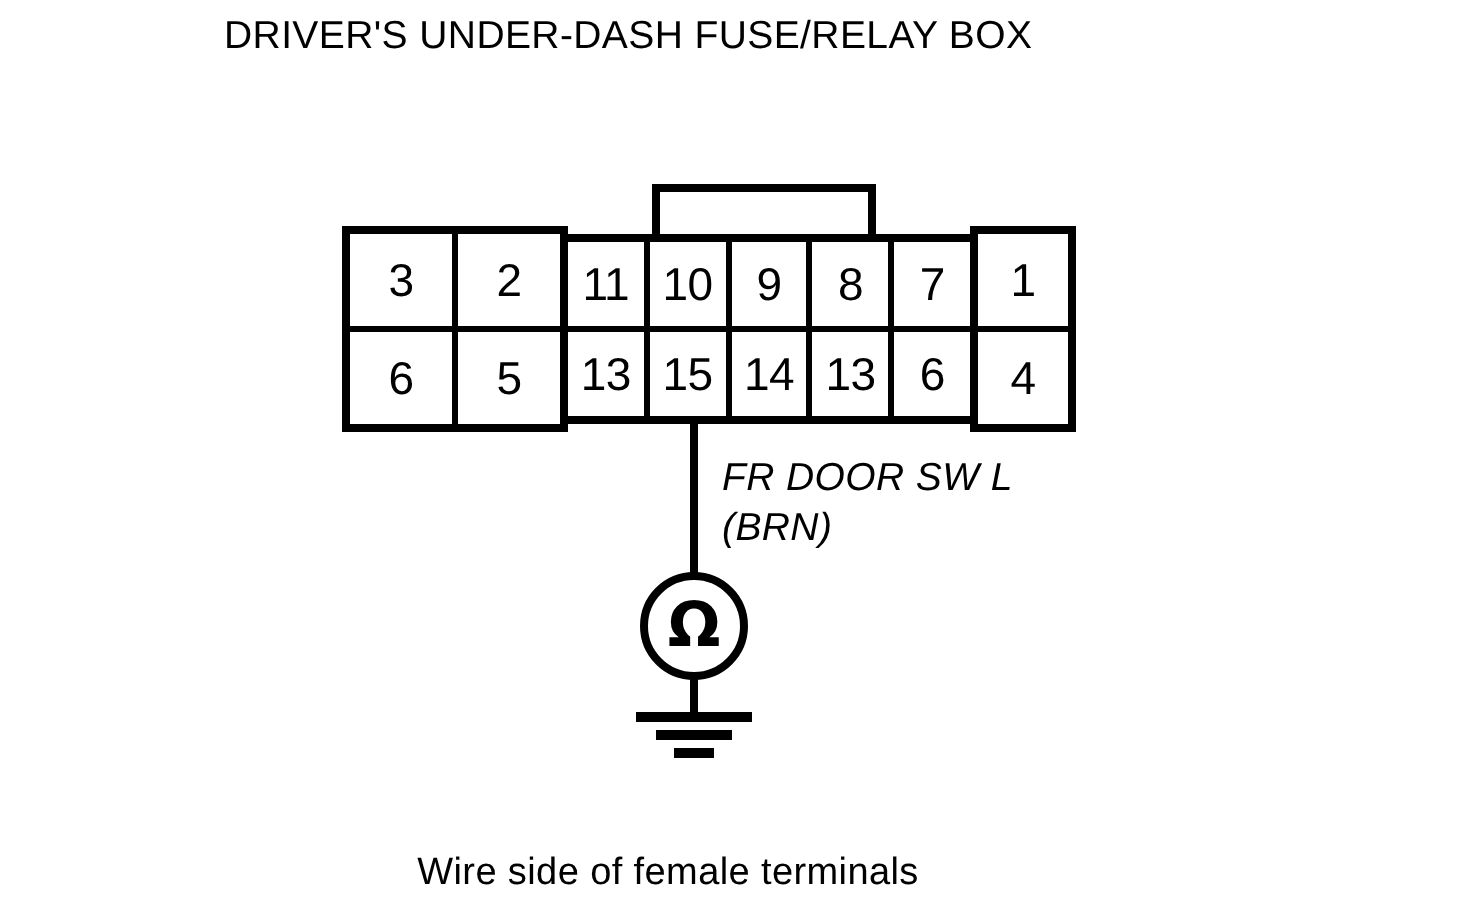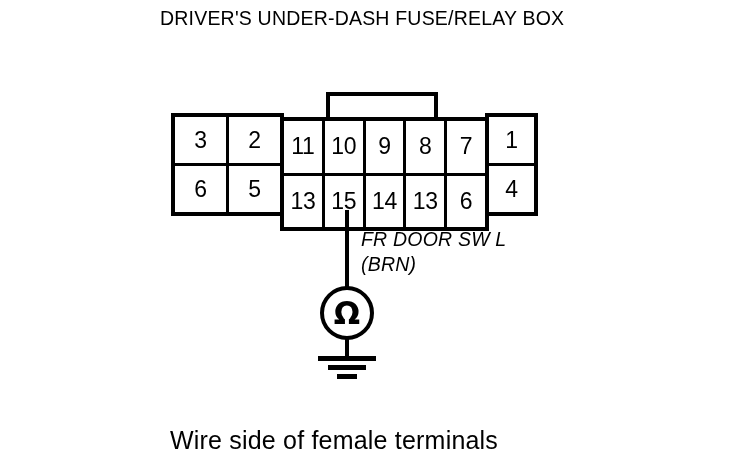--- a/index.html
+++ b/index.html
@@ -18,21 +18,20 @@
 
   
   #title-block {
     position: absolute;
     left: 112px;
     top: 7px;
     line-height: 23px;
     font-size: 19.5px;
     letter-spacing: 0.2px;
     white-space: nowrap;
-    margin-left: 48px;
   }
   #title-block div { display: block; }
 
   
   #connector {
     position: absolute;
     left: 168px;
     top: 92px;
     width: 375px;
     height: 128px;
@@ -54,21 +53,21 @@
   
   .hsec {
     position: absolute;
     box-sizing: border-box;
     border: 4px solid #000;
     background: #fff;
     display: flex;
     flex-direction: column;
   }
   .hsec.left  { left: 3px;   top: 21px; width: 113px; height: 103px; }
-  .hsec.mid   { left: 112px; top: 25px; width: 209px; height: 114px;  }
+  .hsec.mid   { left: 112px; top: 25px; width: 209px; height: 95px;  }
   .hsec.right { left: 317px; top: 21px; width: 53px;  height: 103px; }
 
   .hrow {
     display: flex;
     flex: 1 1 0;
     min-height: 0;
   }
   .hrow.top { border-bottom: 3px solid #000; }
 
   .cell {
@@ -160,21 +159,21 @@
     font-style: italic;
   }
 
   
   #caption {
     position: absolute;
     left: 0;
     top: 426px;
     width: 668px;
     text-align: center;
-    font-size: 25px;
+    font-size: 19px;
     letter-spacing: 0.2px;
   }
 </style>
 </head>
 <body>
 
 <div id="title-block">
   <div>DRIVER'S UNDER-DASH FUSE/RELAY BOX</div>
 </div>
 

